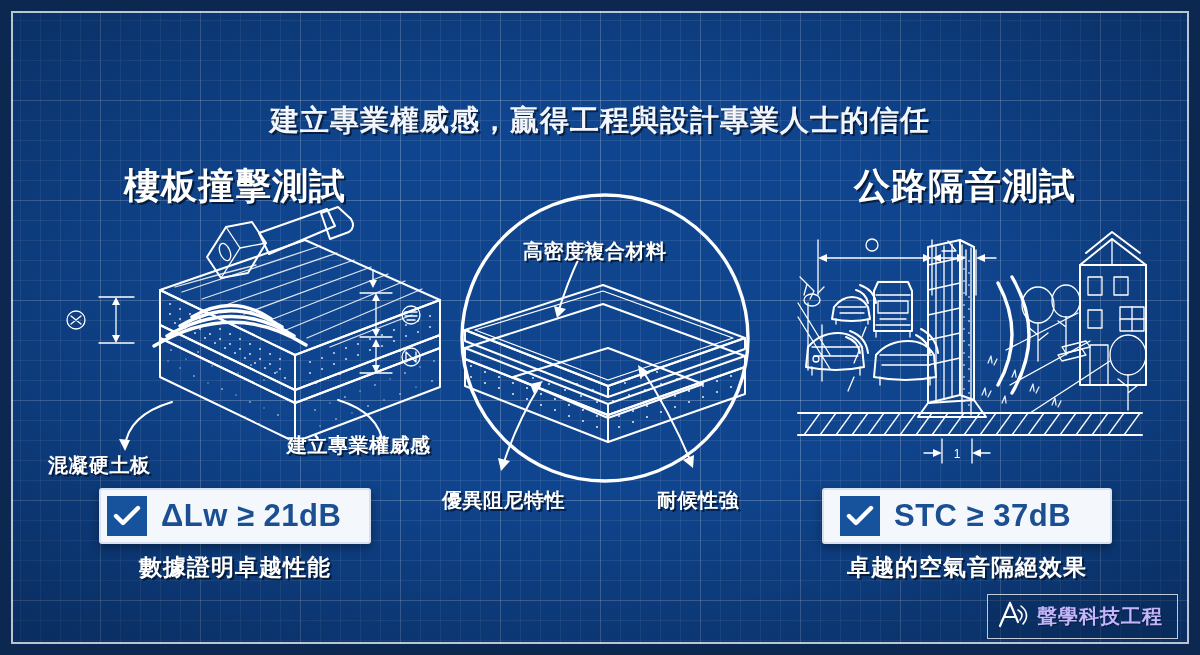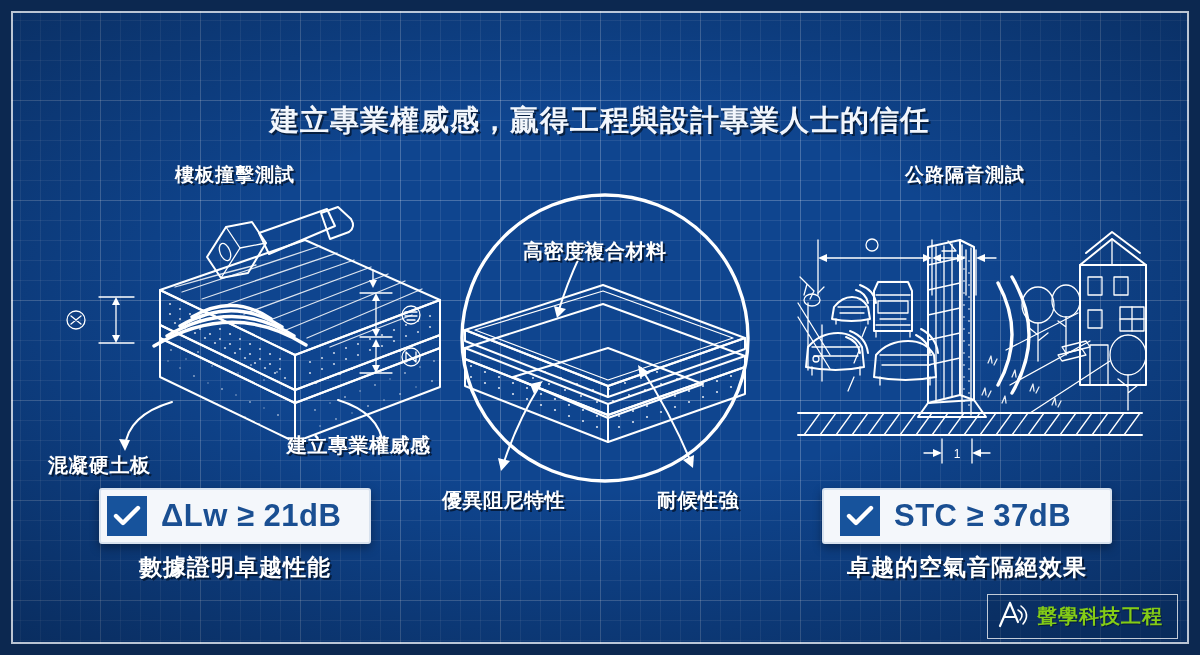--- a/index.html
+++ b/index.html
@@ -55,21 +55,21 @@
   }
   .subtitle {
     position: absolute; left: 0; right: 0; top: 101px;
     text-align: center;
     color: #f2f6fc;
     font-size: 29px; font-weight: 700; letter-spacing: 1px;
     text-shadow: 2px 2px 0 rgba(5,22,48,.8);
   }
   .sec-head {
     position: absolute;
-    color: #ffffff; font-size: 19px; font-weight: 700; letter-spacing: 1px;
+    color: #ffffff; font-size: 36px; font-weight: 700; letter-spacing: 1px;
     text-shadow: 2px 2px 0 rgba(5,22,48,.85);
   }
   .sec-head.left  { left: 0;   top: 162px; width: 470px; text-align: center; }
   .sec-head.right { right: 0;  top: 162px; width: 470px; text-align: center; }
 
   .diag-label {
     position: absolute;
     color: #ffffff; font-size: 20px; font-weight: 700; letter-spacing: .5px;
     text-shadow: 2px 2px 0 rgba(5,22,48,.85);
     white-space: nowrap;
@@ -108,21 +108,21 @@
 
   
   .logo-box {
     position: absolute; right: 22px; bottom: 16px;
     display: flex; align-items: center; gap: 9px;
     border: 1.5px solid rgba(255,255,255,.75);
     padding: 6px 14px 6px 10px;
     background: rgba(10,40,82,.35);
   }
   .logo-text {
-    color: #84cc16; font-size: 20px; font-weight: 700; letter-spacing: 1px;
+    color: #c4b5fd; font-size: 20px; font-weight: 700; letter-spacing: 1px;
     white-space: nowrap;
     text-shadow: 1px 1px 0 rgba(5,22,48,.8);
   }
   svg { overflow: visible; }
   .ln { fill: none; stroke: #ffffff; stroke-width: 2; stroke-linecap: round; stroke-linejoin: round; }
   .ln-thin { fill: none; stroke: #ffffff; stroke-width: 1.3; stroke-linecap: round; stroke-linejoin: round; }
   .ln-fat { fill: none; stroke: #ffffff; stroke-width: 3.4; stroke-linecap: round; stroke-linejoin: round; }
   .fill-w { fill: #ffffff; }
 </style>
 </head>

